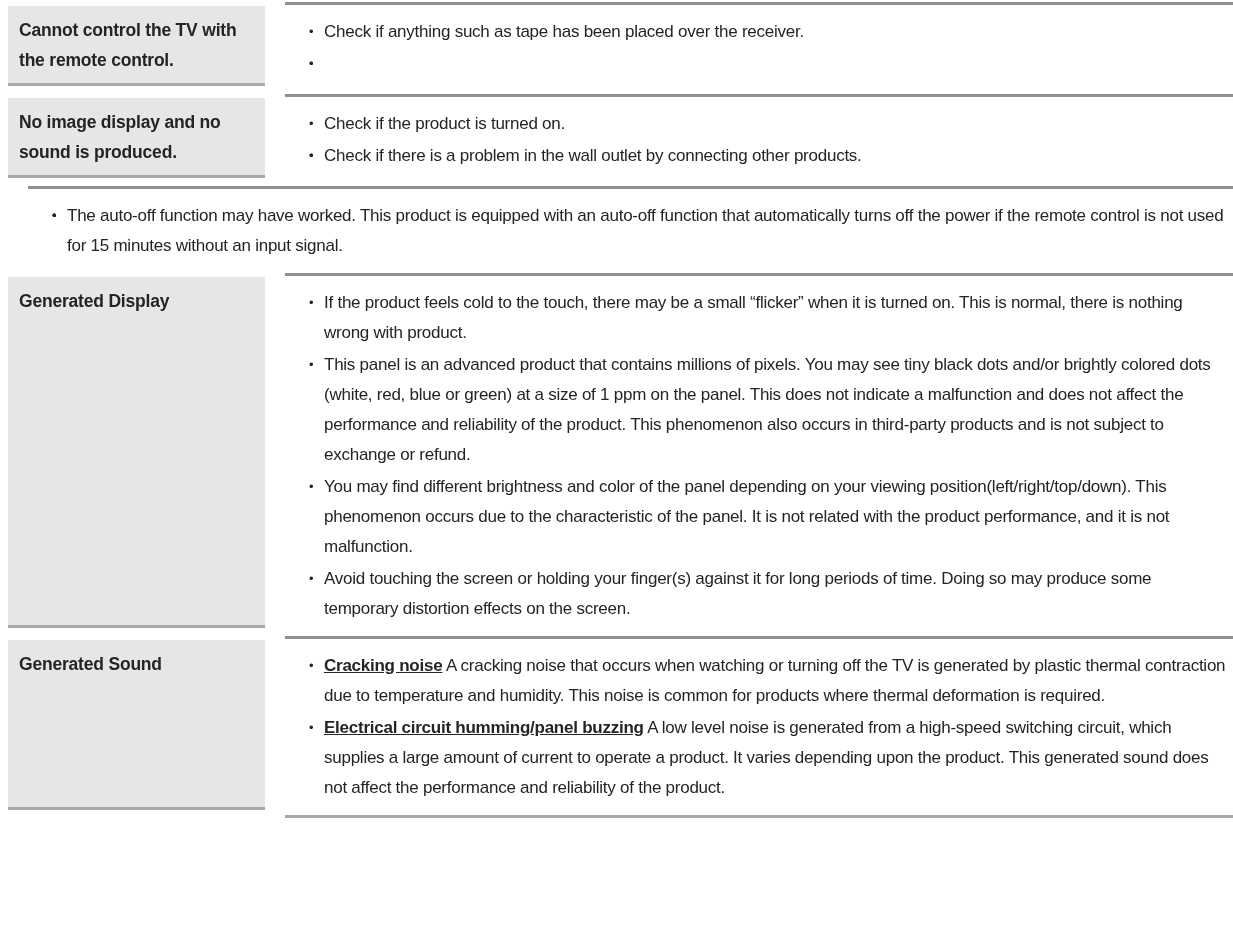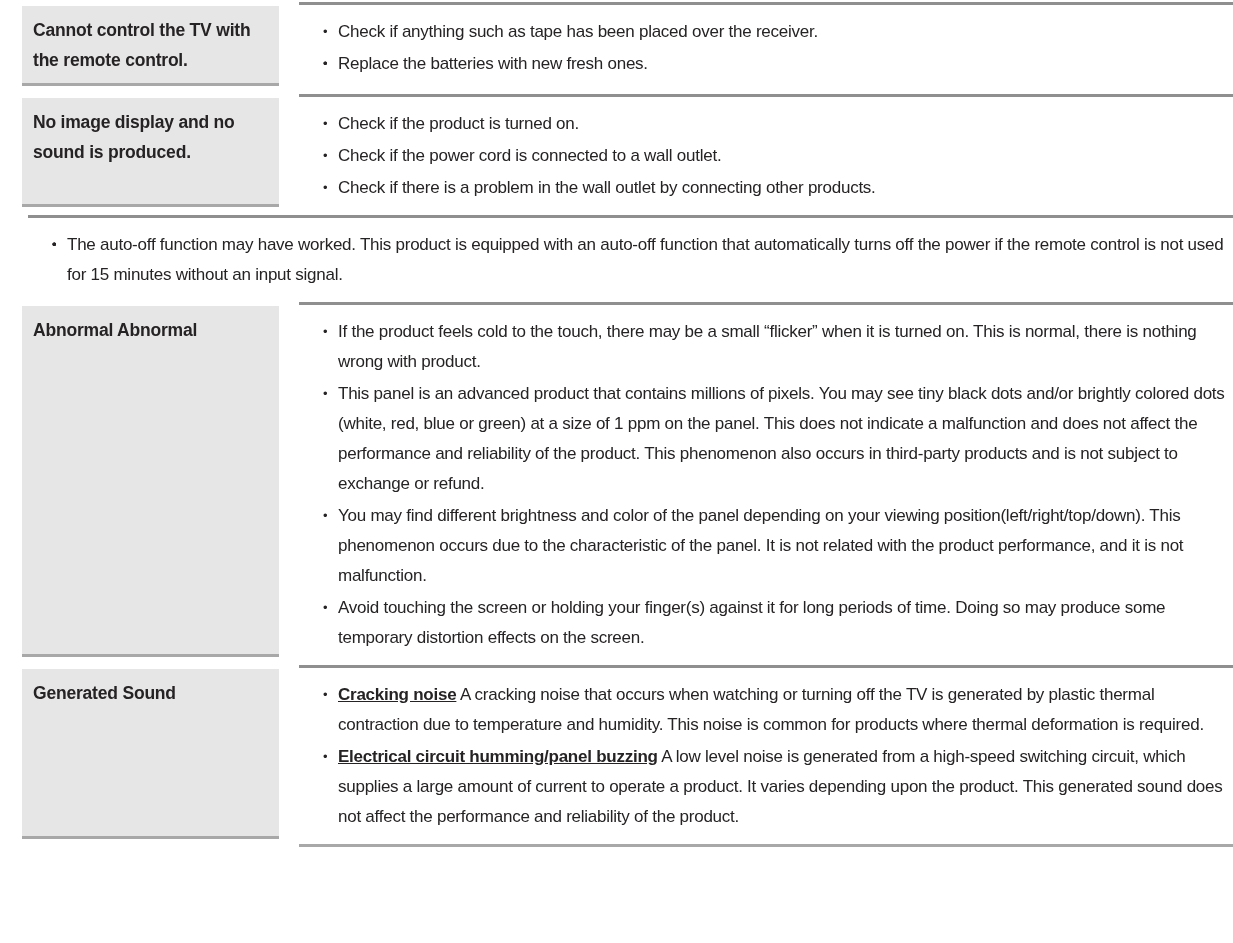--- a/index.html
+++ b/index.html
@@ -30,21 +30,21 @@
   }
   .row {
     display: flex;
     align-items: stretch;
   }
   .cell-left {
     width: 257px;
     flex: 0 0 257px;
     background: var(--left_bg);
     border-bottom: 3px solid var(--left_border);
-    margin: 4px 0 8px 14px;
+    margin: 4px 0 8px 0;
     padding: 9px 10px 8px 11px;
   }
   .problem-label {
     font-weight: 700;
     font-size: 17.5px;
     line-height: 30px;
     letter-spacing: -0.2px;
   }
   .cell-right {
     flex: 1 1 auto;
@@ -84,45 +84,45 @@
 <body>
 
 <div class="page">
   <div class="trouble-table">
       <div class="row">
         <div class="cell-left"><span class="problem-label">Cannot control the TV with the remote control.</span></div>
         <div class="cell-right">
           <ul class="solutions">
             <li><span class="bullet-glyph">•</span><span>Check if anything such as tape has been placed over the receiver.</span></li>
             <li><span class="bullet-glyph">•</span></li>
-            <li><span class="bullet-glyph">•</span><span>Replace the batteries with new fresh ones.</span></li>
+            <li><span class="bullet-glyph">•</span></li>
           </ul>
         </div>
       </div>
       <div class="row">
         <div class="cell-left"><span class="problem-label">No image display and no sound is produced.</span></div>
         <div class="cell-right">
           <ul class="solutions">
             <li><span class="bullet-glyph">•</span><span>Check if the product is turned on.</span></li>
-            <li><span class="bullet-glyph">•</span><span>Check if the power cord is connected to a wall outlet.</span></li>
+            <li><span class="bullet-glyph">•</span></li>
             <li><span class="bullet-glyph">•</span><span>Check if there is a problem in the wall outlet by connecting other products.</span></li>
           </ul>
         </div>
       </div>
       <div class="row">
         <div class="cell-right">
           <ul class="solutions">
             <li><span class="bullet-glyph">•</span></li>
             <li><span class="bullet-glyph">•</span></li>
             <li><span class="bullet-glyph">•</span><span>The auto-off function may have worked. This product is equipped with an auto-off function that automatically turns off the power if the remote control is not used for 15 minutes without an input signal.</span></li>
           </ul>
         </div>
       </div>
       <div class="row">
-        <div class="cell-left"><span class="problem-label">Abnormal Abnormal</span></div>
+        <div class="cell-left"><span class="problem-label">Generated Display</span></div>
         <div class="cell-right">
           <ul class="solutions">
             <li><span class="bullet-glyph">•</span><span>If the product feels cold to the touch, there may be a small “flicker” when it is turned on. This is normal, there is nothing wrong with product.</span></li>
             <li><span class="bullet-glyph">•</span><span>This panel is an advanced product that contains millions of pixels. You may see tiny black dots and/or brightly colored dots (white, red, blue or green) at a size of 1 ppm on the panel. This does not indicate a malfunction and does not affect the performance and reliability of the product. This phenomenon also occurs in third-party products and is not subject to exchange or refund.</span></li>
             <li><span class="bullet-glyph">•</span><span>You may find different brightness and color of the panel depending on your viewing position(left/right/top/down). This phenomenon occurs due to the characteristic of the panel. It is not related with the product performance, and it is not malfunction.</span></li>
             <li><span class="bullet-glyph">•</span><span>Avoid touching the screen or holding your finger(s) against it for long periods of time. Doing so may produce some temporary distortion effects on the screen.</span></li>
           </ul>
         </div>
       </div>
       <div class="row">

